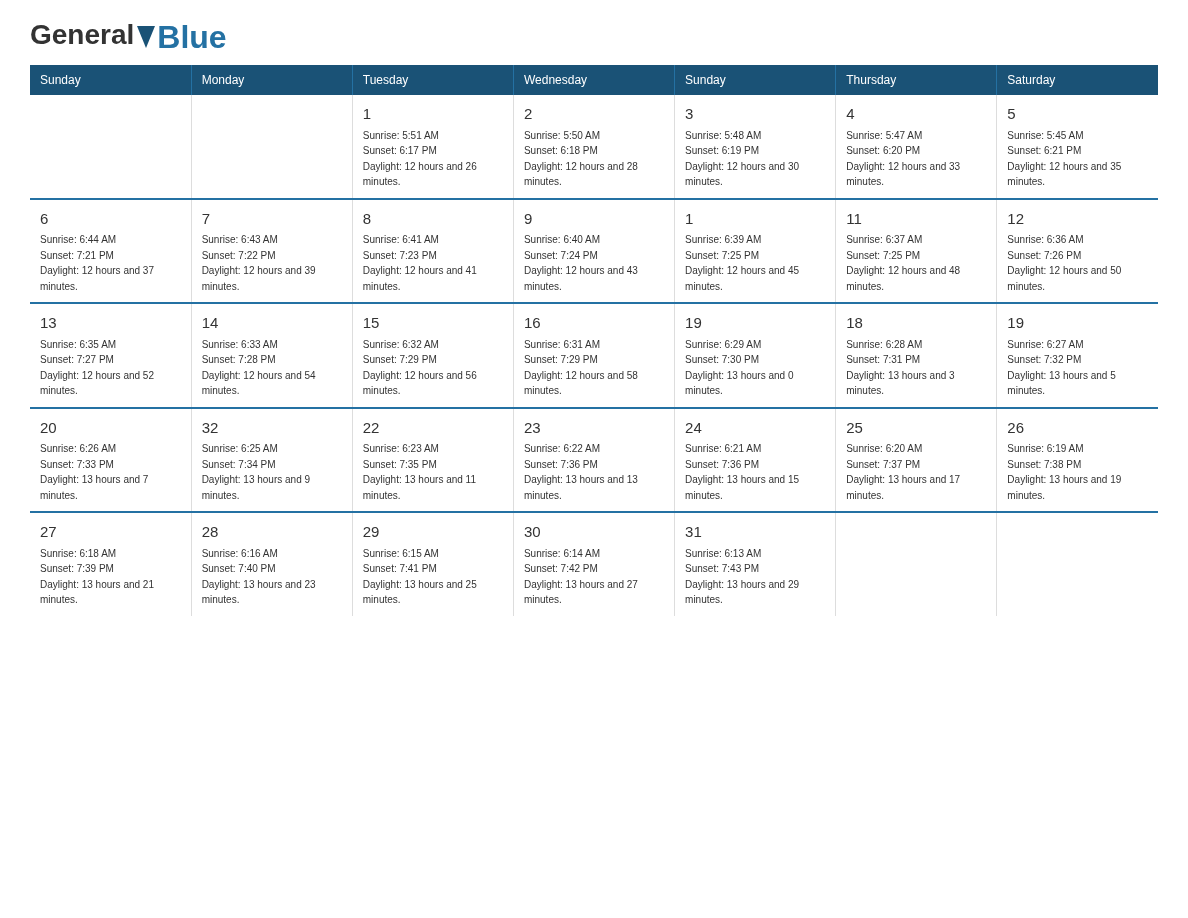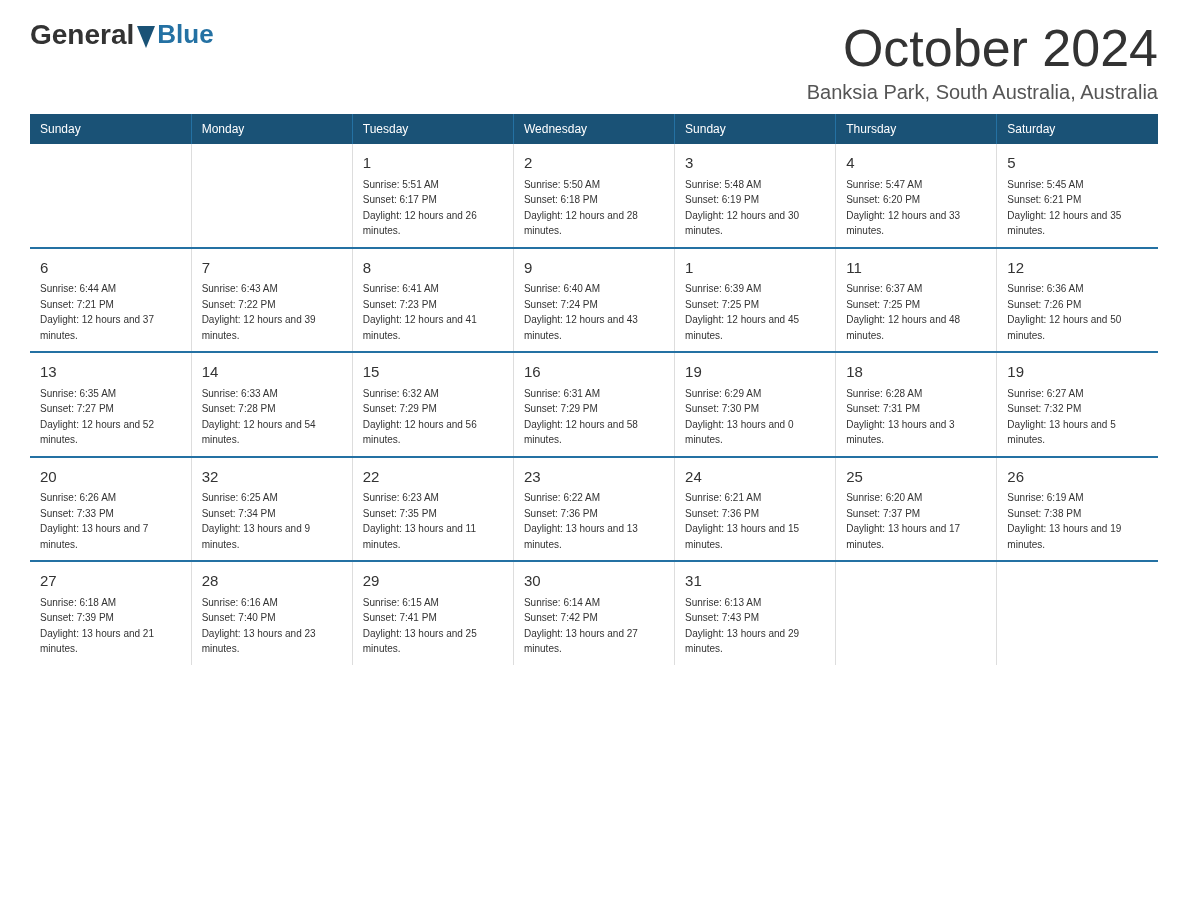--- a/index.html
+++ b/index.html
@@ -20,21 +20,21 @@
       display: flex;
       align-items: center;
       gap: 0px;
     }
     .logo-text-general {
       font-size: 28px;
       font-weight: bold;
       color: #333;
     }
     .logo-blue {
-      font-size: 26px;
+      font-size: 32px;
       font-weight: bold;
       color: #2471a3;
     }
     .title-section {
       text-align: right;
     }
     .month-title {
       font-size: 52px;
       font-weight: 300;
       color: #333;
@@ -103,24 +103,20 @@
         <span class="logo-text-general">General</span>
         <span style="display:inline-block; margin-left:3px; margin-bottom:-6px;">
           <svg width="18" height="22" viewBox="0 0 18 22">
               <polygon points="0,0 18,0 9,22" fill="#1a5276"></polygon>
             </svg>
         </span>
       </div>
       <span class="logo-blue" style="margin-left:2px;">Blue</span>
     </div>
   </div>
-  <div class="title-section">
-    <div class="month-title">October 2024</div>
-    <div class="location-title">Banksia Park, South Australia, Australia</div>
-  </div>
 </div>
 
 <table class="calendar">
   <thead>
     <tr>
     <th>Sunday</th>
         <th>Monday</th>
         <th>Tuesday</th>
         <th>Wednesday</th>
         <th>Sunday</th>

